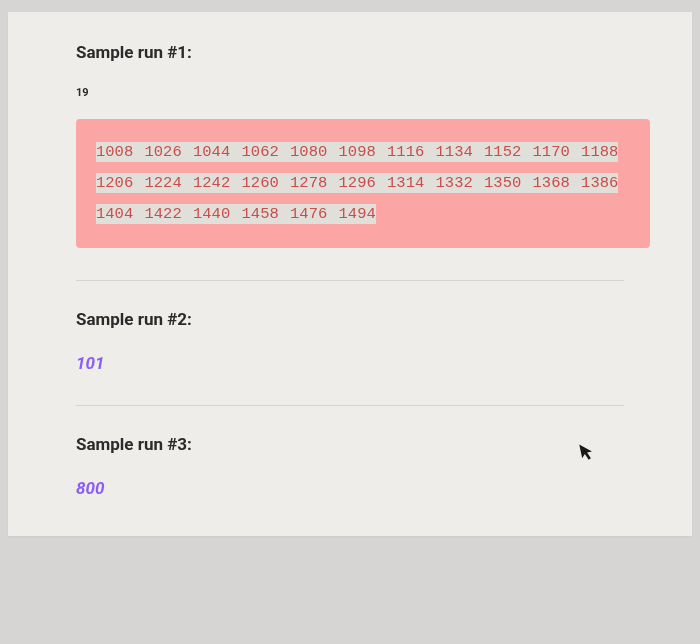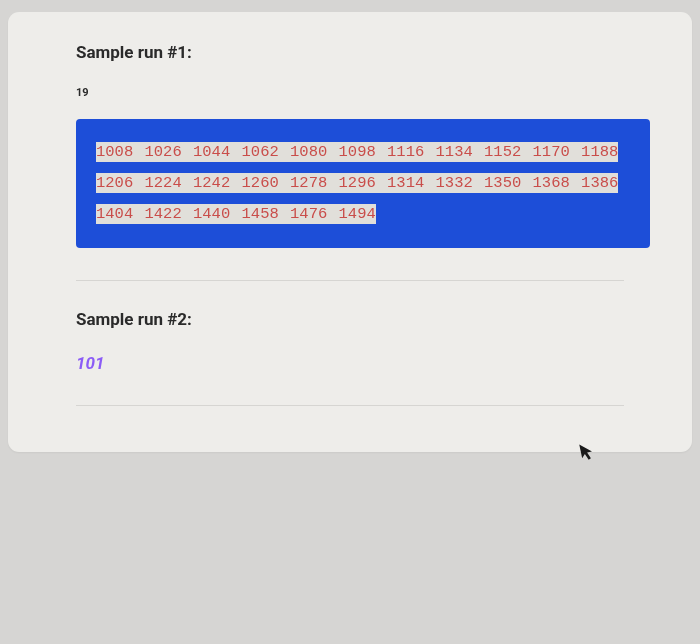--- a/index.html
+++ b/index.html
@@ -9,21 +9,21 @@
     }
     body {
       font-family: -apple-system, BlinkMacSystemFont, "Segoe UI", Roboto, Helvetica, Arial, sans-serif;
       background: #d6d5d3;
       width: 700px;
       height: 644px;
       padding: 12px 8px 0 8px;
     }
     .card {
       background: #eeedea;
-      border-radius: 11px;
+      border-radius: 0;
       padding: 30px 24px 18px 24px;
       box-shadow: 0 1px 2px rgba(0,0,0,0.05);
       margin-bottom: 0;
     }
     .section {
       margin-bottom: 30px;
     }
     .section:last-child {
       margin-bottom: 0;
     }
@@ -43,21 +43,21 @@
     }
     .input-italic {
       font-weight: 700;
       font-style: italic;
       font-size: 17px;
       color: #8b5cf6;
       margin-bottom: 20px;
       padding-left: 44px;
     }
     .code-block {
-      background: #1d4ed8;
+      background: #fca5a5;
       padding: 18px 20px;
       margin: 0 18px 0 44px;
       border-radius: 4px;
       font-family: "SFMono-Regular", Consolas, "Liberation Mono", Menlo, Courier, monospace;
       font-size: 15.5px;
       line-height: 2.0;
       color: #c94d4a;
       word-spacing: 2px;
     }
     .code-block .hl {
@@ -96,20 +96,24 @@
 
   <hr class="divider">
 
   <div class="section">
     <div class="heading">Sample run #2:</div>
     <div class="input-italic">101</div>
   </div>
 
   <hr class="divider">
 
+  <div class="section">
+    <div class="heading">Sample run #3:</div>
+    <div class="input-italic">800</div>
+  </div>
 
 </div>
 
 <div class="cursor" style="left:572px; top:430px;">
   <svg width="14" height="20" viewBox="0 0 14 20">
     <path d="M1 1 L1 15 L4.5 11.5 L7 18 L9.5 17 L7 10.5 L12 10.5 Z" fill="#1a1a1a"></path>
   </svg>
 </div>
 
 </div>

